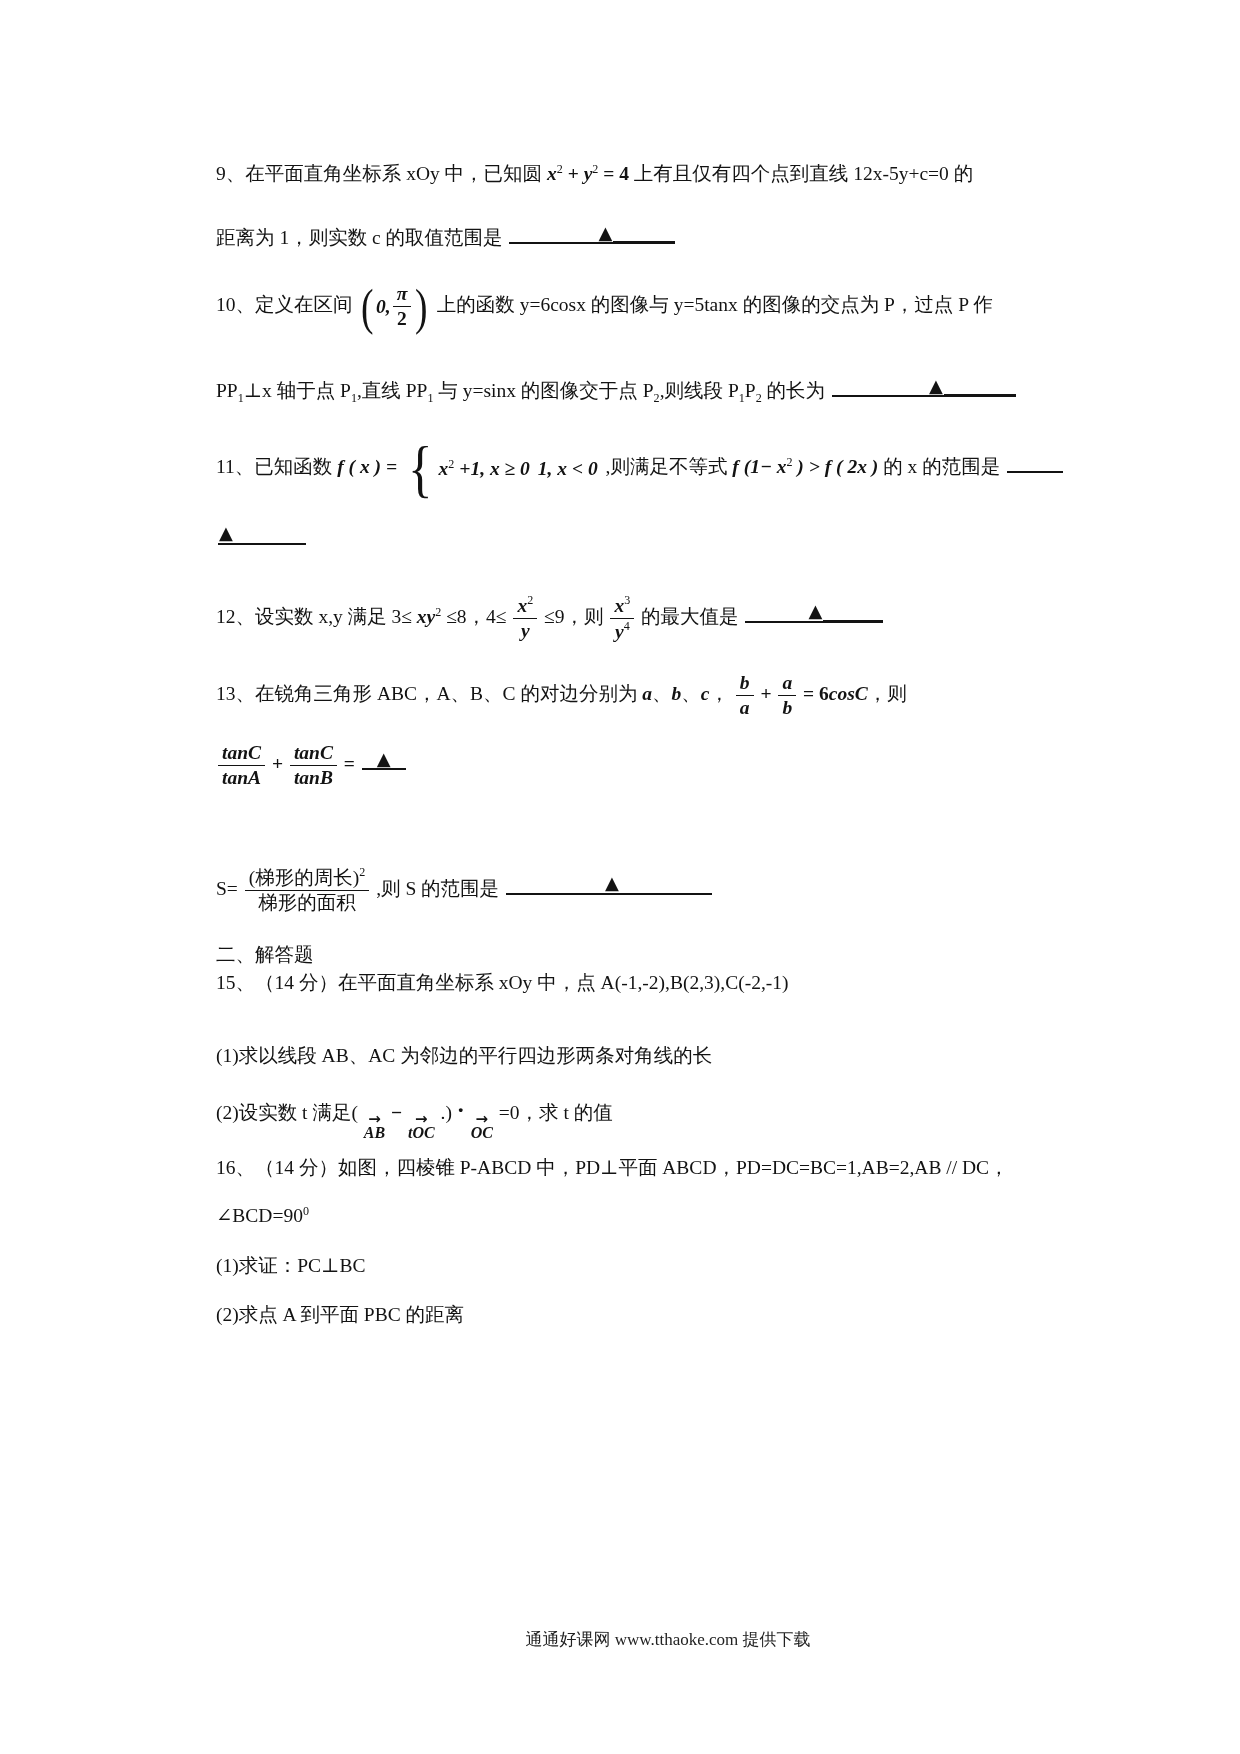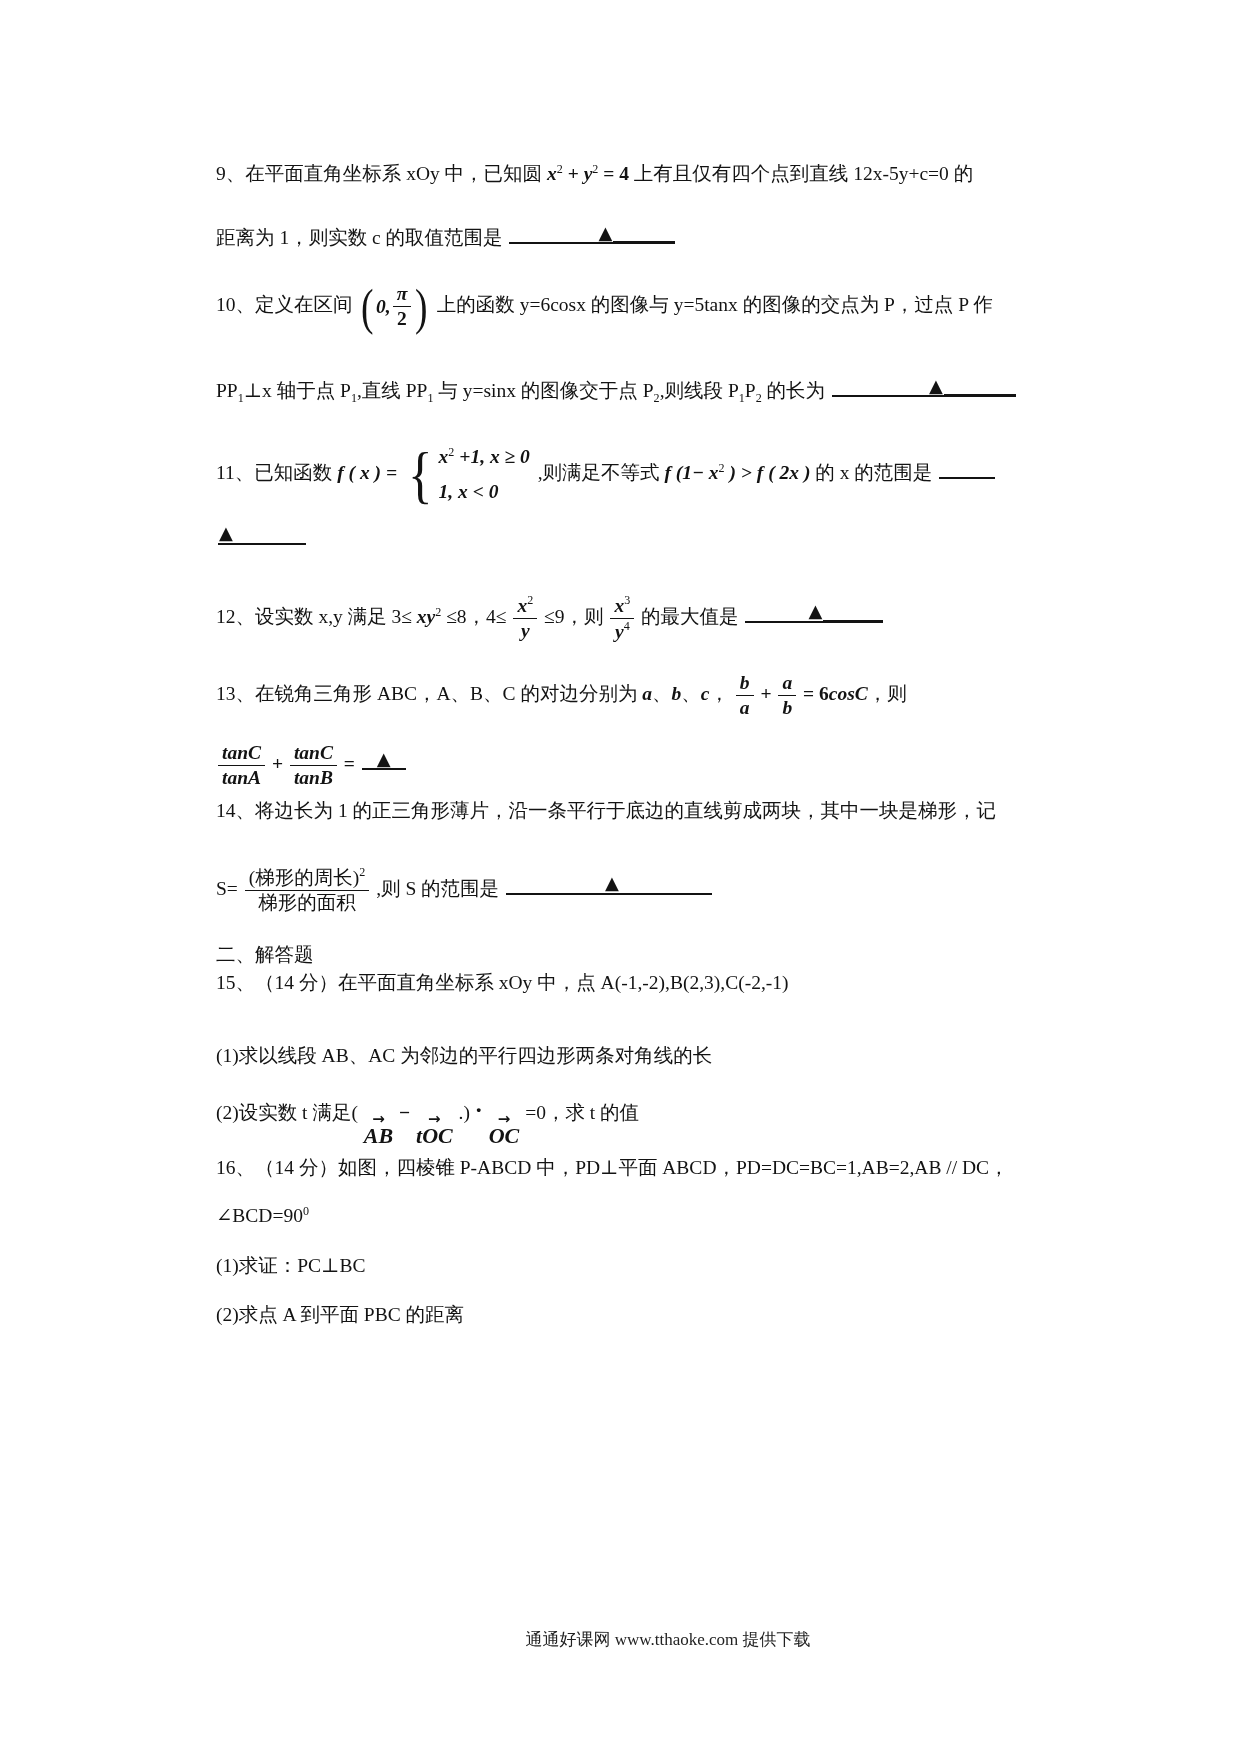--- a/index.html
+++ b/index.html
@@ -21,30 +21,30 @@
   
   .frac{display:inline-block;vertical-align:middle;text-align:center;padding:0 2px;line-height:1.15;}
   .frac .num{display:block;border-bottom:1.8px solid #131313;padding:0 4px 1px;}
   .frac .den{display:block;padding:1px 4px 0;}
   
   .interval{display:inline-flex;align-items:center;vertical-align:middle;margin:0 2px;}
   .big-paren{font-size:50px;font-weight:400;line-height:0.85;transform:scaleX(.75);}
   
   .piecewise{display:inline-flex;align-items:center;vertical-align:middle;margin:0 3px;}
   .pw-brace{font-size:64px;line-height:0.8;font-weight:400;transform:scaleX(.8);}
-  .pw-rows{display:inline-flex;flex-direction:column;gap:8px;margin-left:3px;text-align:left;}
+  .pw-rows{display:inline-flex;flex-direction:row;gap:8px;margin-left:3px;text-align:left;}
   
   .blank{display:inline-flex;align-items:flex-end;vertical-align:baseline;margin:0 2px;}
   .bl{display:inline-block;border-bottom:2px solid #131313;height:1.05em;}
   .bl.heavy{border-bottom-width:3.5px;}
   .tri{display:inline-block;border-bottom:2px solid #131313;font-size:18px;line-height:1.05;padding:0 1px;font-family:"DejaVu Sans",sans-serif;}
   
   .vec{display:inline-flex;flex-direction:column;align-items:center;vertical-align:-5px;line-height:1;margin:0 1px;}
   .vec-arrow{font-weight:bold;font-size:15px;height:11px;line-height:10px;font-family:"DejaVu Sans",sans-serif;}
-  .vec-base{font-size:22px;}
+  .vec-base{font-size:16px;}
   .dotop{font-weight:bold;font-size:24px;vertical-align:1px;}
   .footer{position:absolute;left:0;width:1240px;text-align:center;font-size:17px;color:#222;font-family:Liberation Serif, serif;}
 </style>
 </head>
 <body>
 
 <div class="page">
 
   <div class="line" style="top:160px">
     <span>9、在平面直角坐标系 xOy 中，已知圆</span>
@@ -134,23 +134,20 @@
     <span class="mb">+</span>
     <span class="frac"><span class="num mi">tanC</span><span class="den mi">tanB</span></span>
     <span class="mb">=</span>
     <span class="blank">
         <span class="bl" style="width:14px"></span>
         <span class="tri">▲</span>
         <span class="bl" style="width:14px"></span>
       </span>
   </div>
 
-  <div class="line" style="top:797px">
-    <span>14、将边长为 1 的正三角形薄片，沿一条平行于底边的直线剪成两块，其中一块是梯形，记</span>
-  </div>
   <div class="line" style="top:866px">
     <span>S=</span>
     <span class="frac"><span class="num"><span>(梯形的周长)</span><sup>2</sup></span><span class="den">梯形的面积</span></span>
     <span>,则 S 的范围是</span>
     <span class="blank">
         <span class="bl" style="width:98px"></span>
         <span class="tri">▲</span>
         <span class="bl" style="width:92px"></span>
       </span>
   </div>

